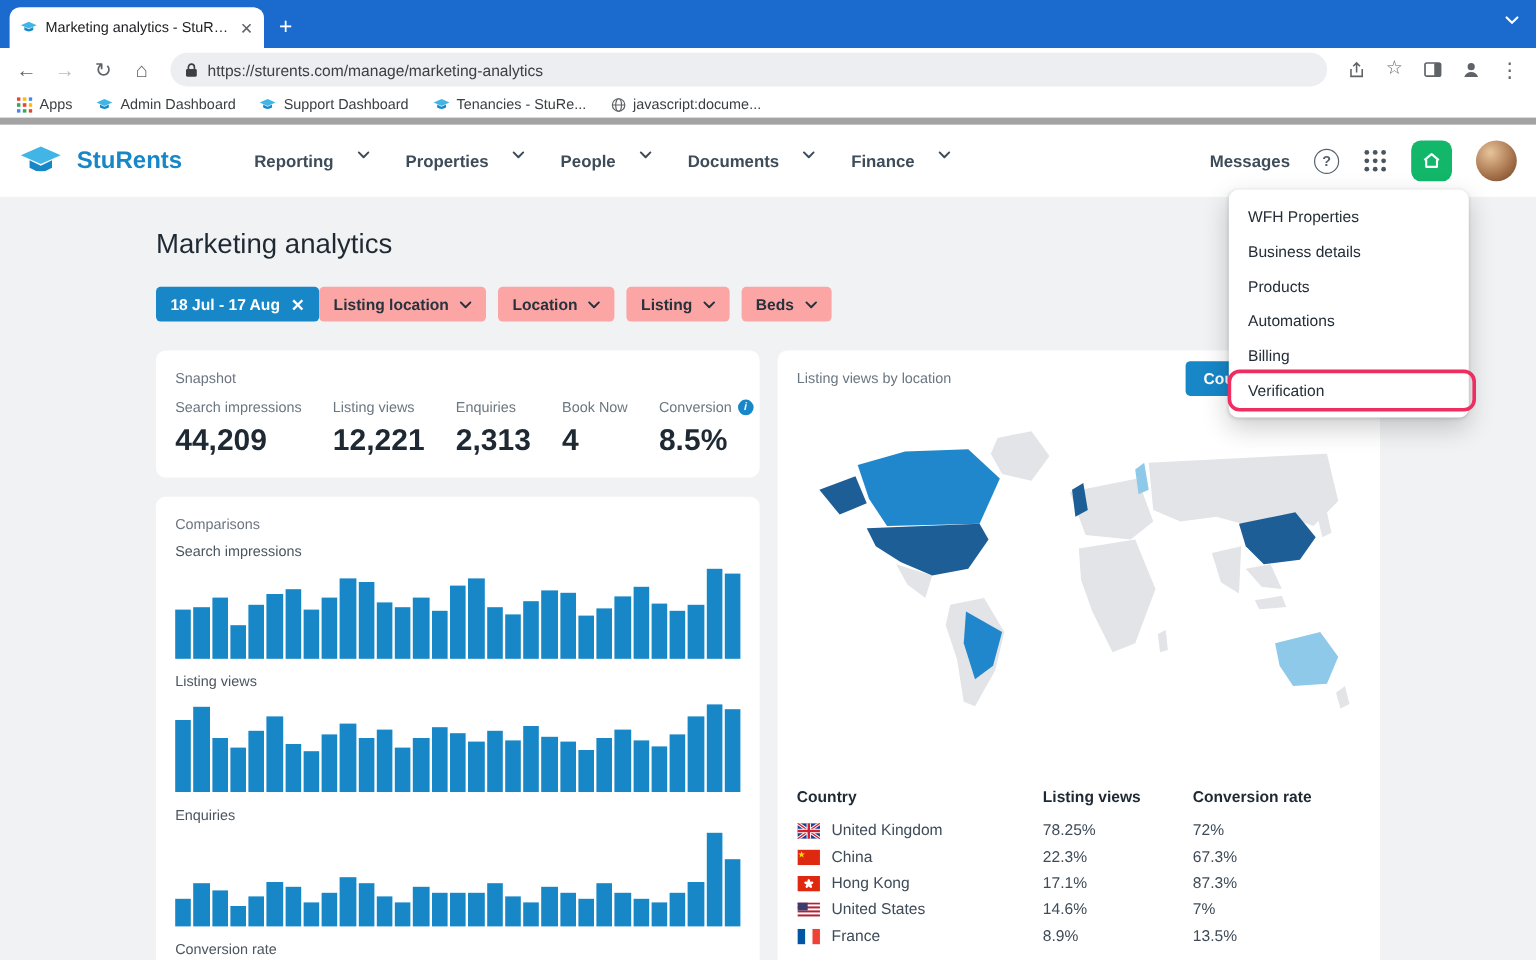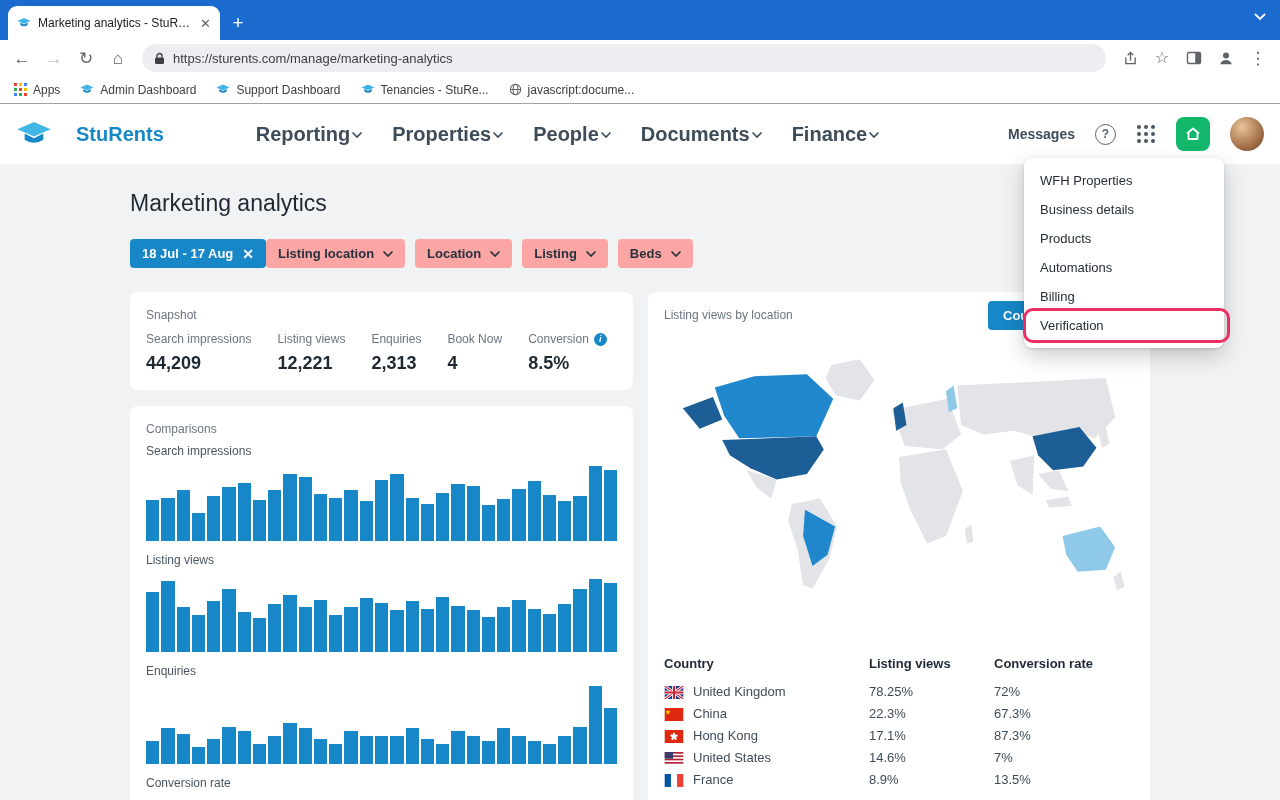--- a/index.html
+++ b/index.html
@@ -12,30 +12,30 @@
 .tab{width:212px;height:34px;background:#fff;border-radius:9px 9px 0 0;display:flex;align-items:center;padding:0 9px;gap:7px;font-size:12px;color:#202124}
 .tab-title{flex:1;white-space:nowrap;overflow:hidden;text-overflow:ellipsis}
 .tab-close{color:#5f6368;font-size:13px;cursor:pointer}
 .newtab{width:28px;height:28px;margin:0 0 3px 4px;color:#fff;font-size:19px;display:flex;align-items:center;justify-content:center}
 .tabstrip-chevron{position:absolute;right:14px;top:13px;color:#fff;line-height:0}
 .toolbar{height:36px;background:#fff;display:flex;align-items:center;padding:0 10px;gap:8px}
 .ticon{width:24px;height:24px;display:flex;align-items:center;justify-content:center;color:#5f6368;font-size:16px;cursor:pointer;line-height:0}
 .ticon.txt{font-size:17px;line-height:1}
 .ticon.disabled{color:#b9bdc1}
 .urlbar{flex:1;height:28px;background:#eceef1;border-radius:14px;display:flex;align-items:center;padding:0 12px;gap:8px;font-size:13px;color:#3c4043;margin:0 4px;cursor:text}
-.bookmarks{height:28px;background:#fff;display:flex;align-items:center;gap:20px;padding:0 14px;font-size:12px;color:#3c4043;border-bottom:1px solid #a3a3a3}
+.bookmarks{height:28px;background:#fff;display:flex;align-items:center;gap:20px;padding:0 14px;font-size:12px;color:#3c4043;border-bottom:6px solid #a3a3a3}
 .bm{display:flex;align-items:center;gap:6px;cursor:pointer}
 .bm-icon{line-height:0}
 
 
 .app-header{height:60px;background:#fff;display:flex;align-items:center;padding:0 16px}
-.logo{display:flex;align-items:center;gap:24px;margin-right:92px;cursor:pointer}
+.logo{display:flex;align-items:center;gap:12px;margin-right:60px;cursor:pointer}
 .logo-text{font-size:20px;font-weight:700;color:#1787c8}
 .nav{display:flex;gap:30px;align-items:center}
-.nav-item{display:flex;align-items:center;gap:2px;font-size:20px;color:#3e4c59;font-weight:600;cursor:pointer}
+.nav-item{display:flex;gap:20px;font-size:14px;color:#3e4c59;font-weight:600;cursor:pointer}
 .nav-item svg{color:#3e4c59}
 .header-right{margin-left:auto;display:flex;align-items:center;gap:20px}
 .messages{font-size:14px;color:#3e4c59;font-weight:600;cursor:pointer}
 .help{width:21px;height:21px;border-radius:50%;border:1.6px solid #55626e;color:#55626e;font-size:12px;display:flex;align-items:center;justify-content:center;font-weight:700;cursor:pointer}
 .applauncher{width:20px;height:20px;display:grid;grid-template-columns:repeat(3,1fr);gap:3px;padding:1px;cursor:pointer}
 .applauncher span{width:4px;height:4px;border-radius:50%;background:#4a555f}
 .greenapp{width:34px;height:34px;border-radius:8px;background:#12b76a;display:flex;align-items:center;justify-content:center;cursor:pointer}
 .avatar{width:34px;height:34px;border-radius:50%;background:radial-gradient(circle at 35% 30%,#e8c49a,#a5714a 60%,#6c4428);cursor:pointer}
 
 
@@ -46,21 +46,21 @@
 .chip.date{background:#1787c8;color:#fff}
 .chip.gray{background:#fca5a5;color:#27323c}
 .chip .x{font-weight:700;font-size:14px}
 .cols{display:flex;gap:15px;margin-top:24px;align-items:flex-start}
 .leftcol{width:503px;display:flex;flex-direction:column;gap:16px}
 .rightcol{width:502px}
 .card{background:#fff;border-radius:8px;padding:16px}
 .card-title{font-size:12px;color:#6b7680}
 .metrics{display:flex;gap:26px;margin-top:10px}
 .metric-label{font-size:12px;color:#6b7680;display:flex;gap:5px;align-items:center;white-space:nowrap}
-.metric-value{font-size:18px;font-weight:700;color:#1f2933;margin-top:7px}
+.metric-value{font-size:25px;font-weight:700;color:#1f2933;margin-top:7px}
 .info-dot{width:13px;height:13px;border-radius:50%;background:#1787c8;color:#fff;font-size:9px;display:flex;align-items:center;justify-content:center;font-weight:700;font-style:italic;cursor:pointer}
 .comparisons-card{height:560px;overflow:hidden}
 .section-label{font-size:12px;color:#4a555f;margin-top:12px}
 .barchart{display:flex;align-items:flex-end;gap:2px;margin-top:8px}
 .barchart .bar{flex:1;background:#1787c8;min-width:1px}
 .h1{height:75px}.h2{height:77px}.h3{height:78px}
 .location-card{height:540px;position:relative;overflow:hidden}
 .country-btn{position:absolute;top:9px;left:340px;background:#1787c8;color:#fff;font-size:13px;font-weight:600;padding:7px 15px;border-radius:4px;border:none;cursor:pointer;white-space:nowrap}
 .map-wrap{margin-top:12px;display:flex;justify-content:center}
 .ltable{margin-top:12px}

